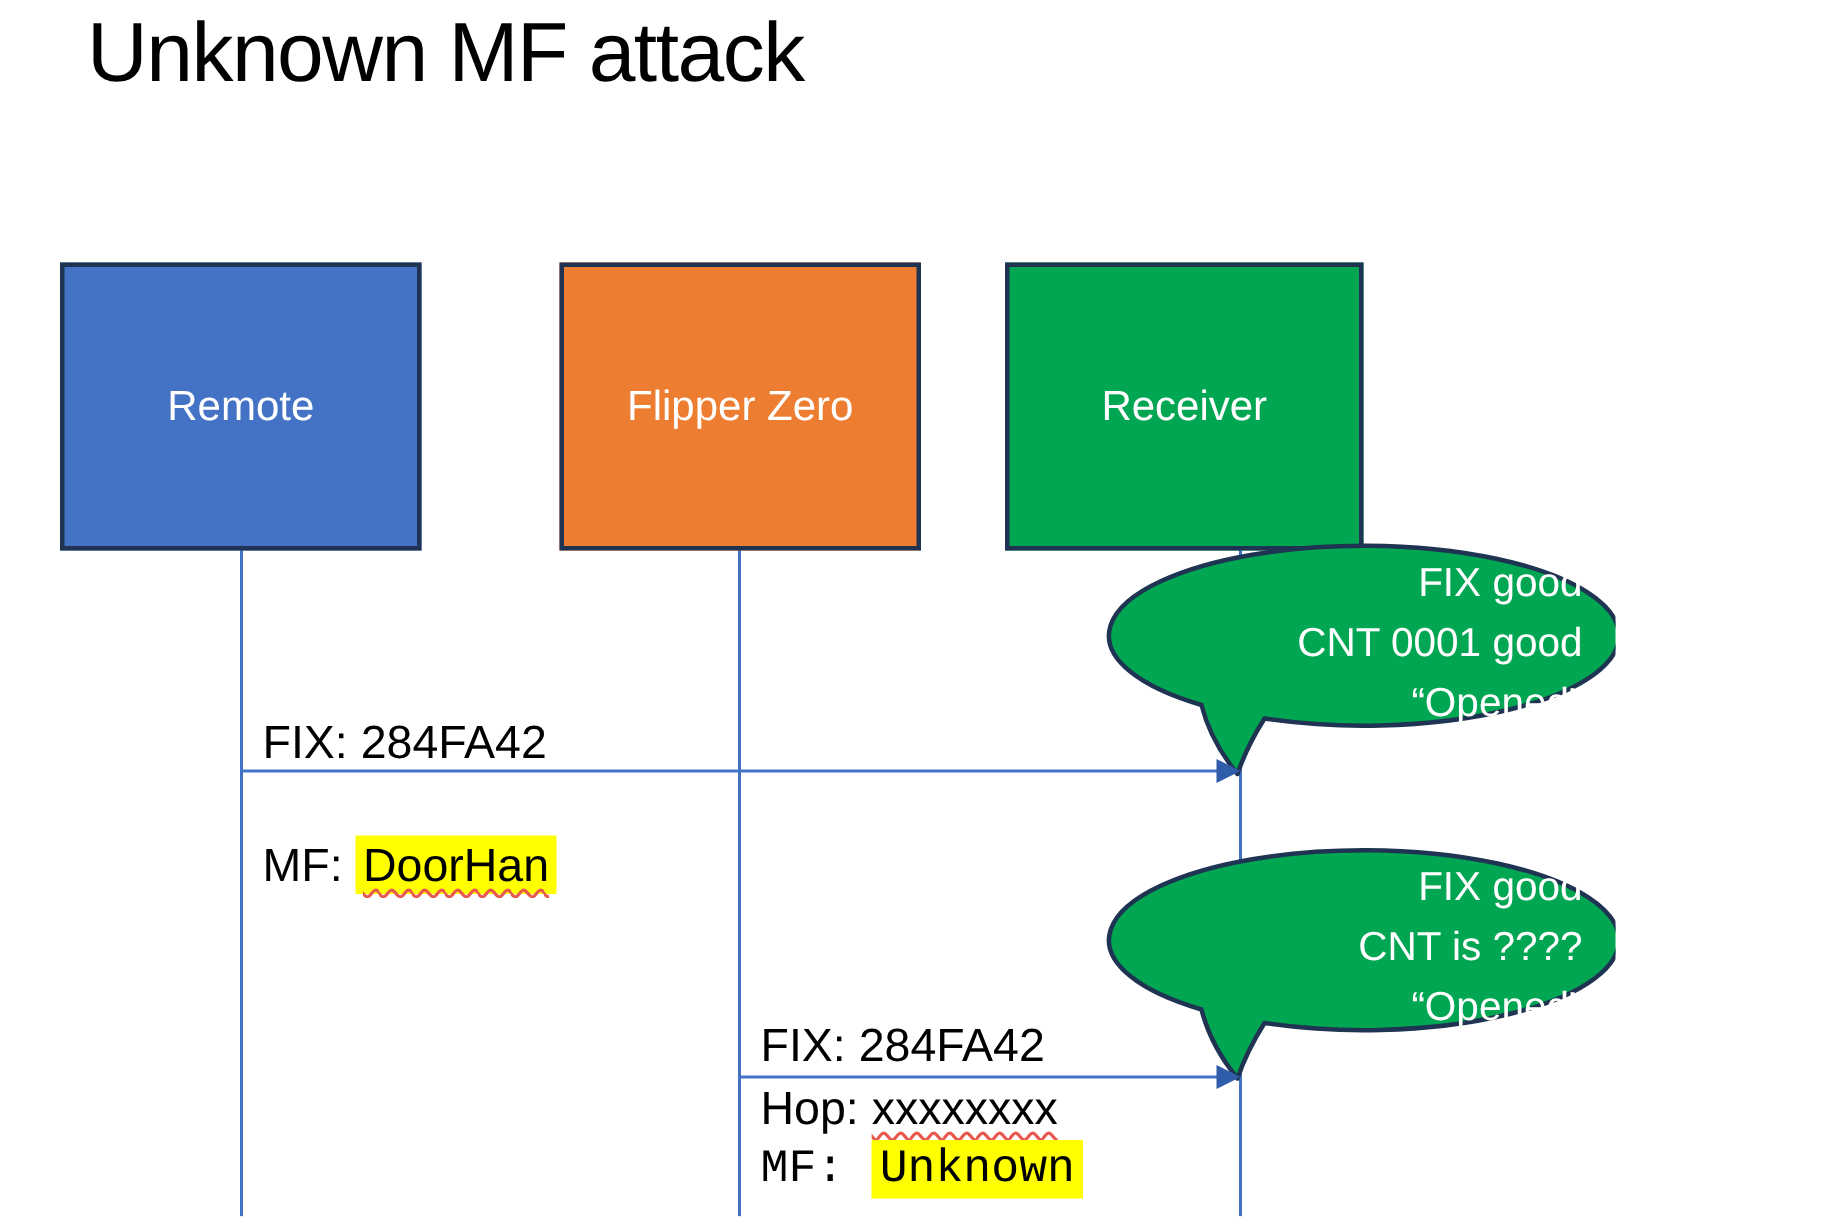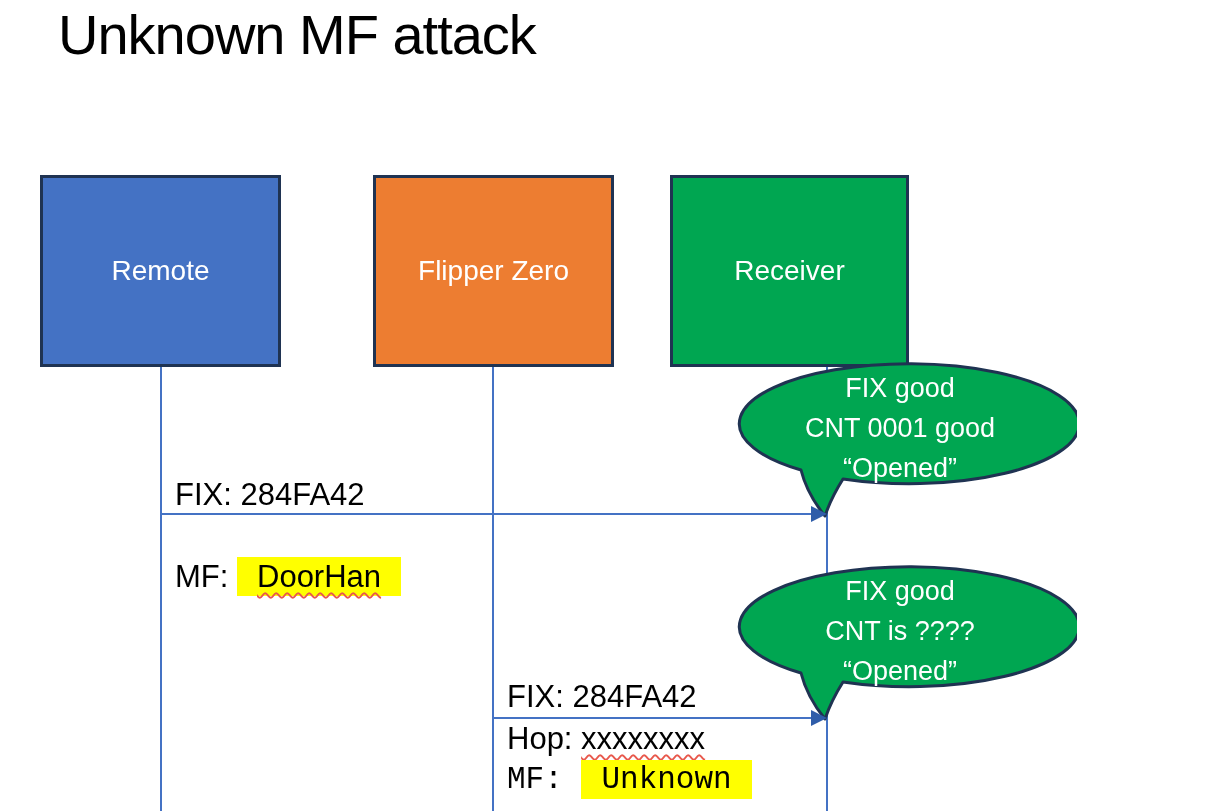--- a/index.html
+++ b/index.html
@@ -87,21 +87,21 @@
   }
   .m1-l1 { left: 175px; top: 477px; }
   .m1-l2 { left: 175px; top: 518px; }
   .m1-l3 { left: 175px; top: 559px; }
   .m2-l1 { left: 507px; top: 679px; }
   .m2-l2 { left: 507px; top: 721px; }
   .m2-l3 { left: 507px; top: 762px; font-family: Liberation Mono, monospace; }
 
   .hl {
     background: #FFFF00;
-    padding: 2px 20px;
+    padding: 2px 5px;
   }
   .wavy {
     text-decoration-line: underline;
     text-decoration-style: wavy;
     text-decoration-color: #E8584C;
     text-decoration-thickness: 1.5px;
     text-underline-offset: 5px;
   }
 
   .callout-svg {
@@ -111,21 +111,21 @@
     height: 164px;
     z-index: 5;
   }
   .callout1-svg { top: 358px; }
   .callout2-svg { top: 561px; }
 
   .callout-text {
     position: absolute;
     left: 745px;
     width: 310px;
-    text-align: center;
+    text-align: right;
     color: #ffffff;
     font-size: 27px;
     line-height: 40px;
     z-index: 5;
   }
   .callout1-text { top: 368px; }
   .callout2-text { top: 571px; }
 </style>
 </head>
 <body>

